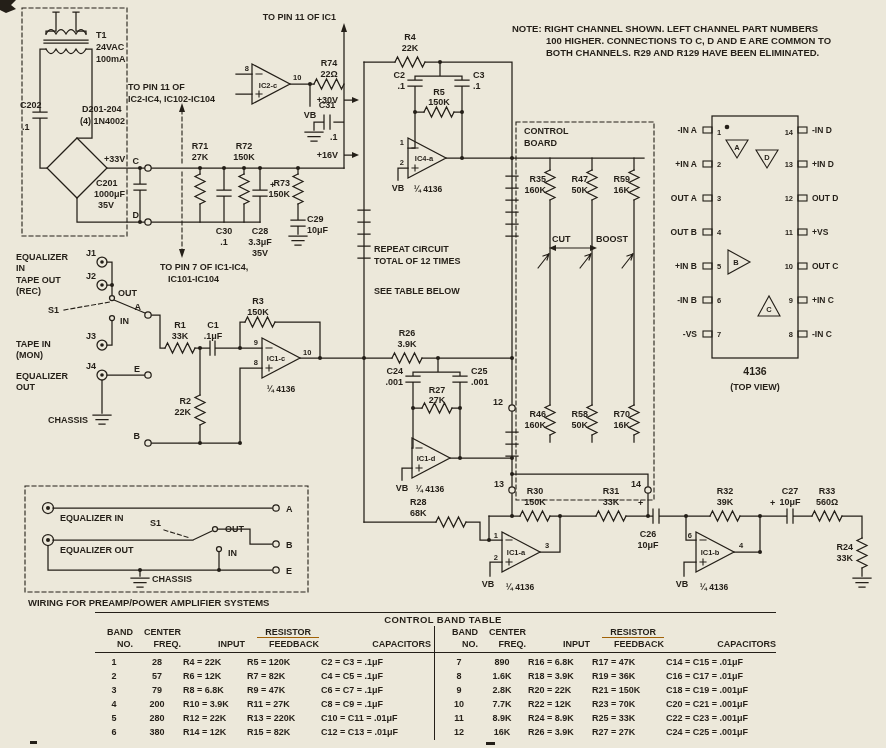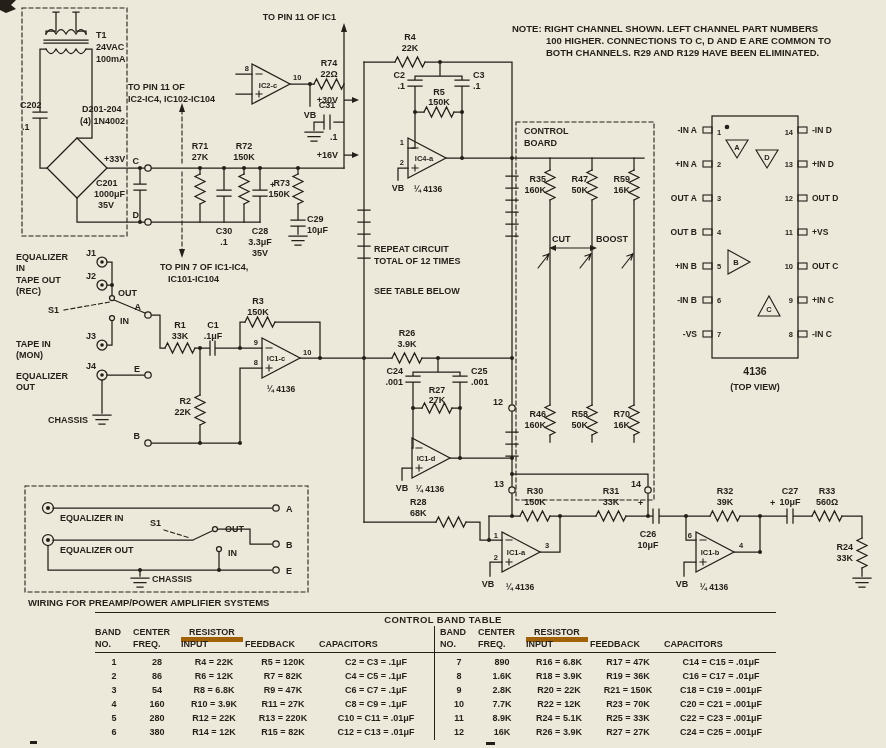--- a/index.html
+++ b/index.html
@@ -14,27 +14,27 @@
   .w{stroke:#241f18;stroke-width:1.25;fill:none;stroke-linecap:square}
   .thin{stroke-width:1.1}
   .dash{stroke-dasharray:4 3}
   .fl{fill:#241f18;stroke:none}
   .term{fill:#ece8da;stroke:#241f18;stroke-width:1.25}
   
   #bandtable{position:absolute;left:0;top:612px;width:886px;height:136px;font-weight:700;font-size:9px;color:#241f18}
   .trule{position:absolute;left:95px;width:681px;border-top:1.6px solid #241f18}
   .ttitle{position:absolute;top:2px;left:0;width:100%;text-align:center;font-size:9.5px;letter-spacing:.4px}
   .half{position:absolute;top:14px;display:grid;grid-template-columns:38px 48px 64px 74px 112px}
-  .h1,.h2{line-height:12px;text-align:left}
-  .res span{border-bottom:5px solid #a16207;padding:0 8px}
+  .h1,.h2{line-height:12px;text-align:right}
+  .res span{border-bottom:1px solid #a16207;padding:0 8px}
   .hrule{position:absolute;top:40px;left:95px;width:681px;border-top:1.3px solid #241f18}
   .rows{position:absolute;top:43px;display:grid;grid-template-columns:38px 48px 64px 74px 112px}
   .rows div{line-height:14px;white-space:nowrap}
   .cc{text-align:center}
-  .cl{text-align:center;padding-left:2px}
+  .cl{text-align:left;padding-left:2px}
   .vdiv{position:absolute;left:434px;top:14px;height:114px;border-left:1.2px solid #241f18}
   .speck{position:absolute;background:#241f18}
 </style>
 </head>
 <body>
 
 <div id="stage">
 <svg width="886" height="614" viewBox="0 0 886 614">
   <defs>
     <path id="rh" class="w" d="M0 0l2.5 -5 5 10 5 -10 5 10 5 -10 5 10 2.5 -5"></path>
@@ -469,31 +469,31 @@
   <div class="hrule"></div>
   <div class="vdiv"></div>
 
   <div class="rows" style="left:95px">
     <div class="cc">1</div>
         <div class="cc">28</div>
         <div class="cl">R4 = 22K</div>
         <div class="cl">R5 = 120K</div>
         <div class="cl">C2 = C3 = .1μF</div>
     <div class="cc">2</div>
-        <div class="cc">86</div>
+        <div class="cc">57</div>
         <div class="cl">R6 = 12K</div>
         <div class="cl">R7 = 82K</div>
         <div class="cl">C4 = C5 = .1μF</div>
     <div class="cc">3</div>
-        <div class="cc">54</div>
+        <div class="cc">79</div>
         <div class="cl">R8 = 6.8K</div>
         <div class="cl">R9 = 47K</div>
         <div class="cl">C6 = C7 = .1μF</div>
     <div class="cc">4</div>
-        <div class="cc">160</div>
+        <div class="cc">200</div>
         <div class="cl">R10 = 3.9K</div>
         <div class="cl">R11 = 27K</div>
         <div class="cl">C8 = C9 = .1μF</div>
     <div class="cc">5</div>
         <div class="cc">280</div>
         <div class="cl">R12 = 22K</div>
         <div class="cl">R13 = 220K</div>
         <div class="cl">C10 = C11 = .01μF</div>
     <div class="cc">6</div>
         <div class="cc">380</div>
@@ -517,21 +517,21 @@
         <div class="cl">R20 = 22K</div>
         <div class="cl">R21 = 150K</div>
         <div class="cl">C18 = C19 = .001μF</div>
     <div class="cc">10</div>
         <div class="cc">7.7K</div>
         <div class="cl">R22 = 12K</div>
         <div class="cl">R23 = 70K</div>
         <div class="cl">C20 = C21 = .001μF</div>
     <div class="cc">11</div>
         <div class="cc">8.9K</div>
-        <div class="cl">R24 = 5.1K</div>
+        <div class="cl">R24 = 8.9K</div>
         <div class="cl">R25 = 33K</div>
         <div class="cl">C22 = C23 = .001μF</div>
     <div class="cc">12</div>
         <div class="cc">16K</div>
         <div class="cl">R26 = 3.9K</div>
         <div class="cl">R27 = 27K</div>
         <div class="cl">C24 = C25 = .001μF</div>
   </div>
 
   <div class="speck" style="left:30px;top:129px;width:7px;height:3px"></div>

